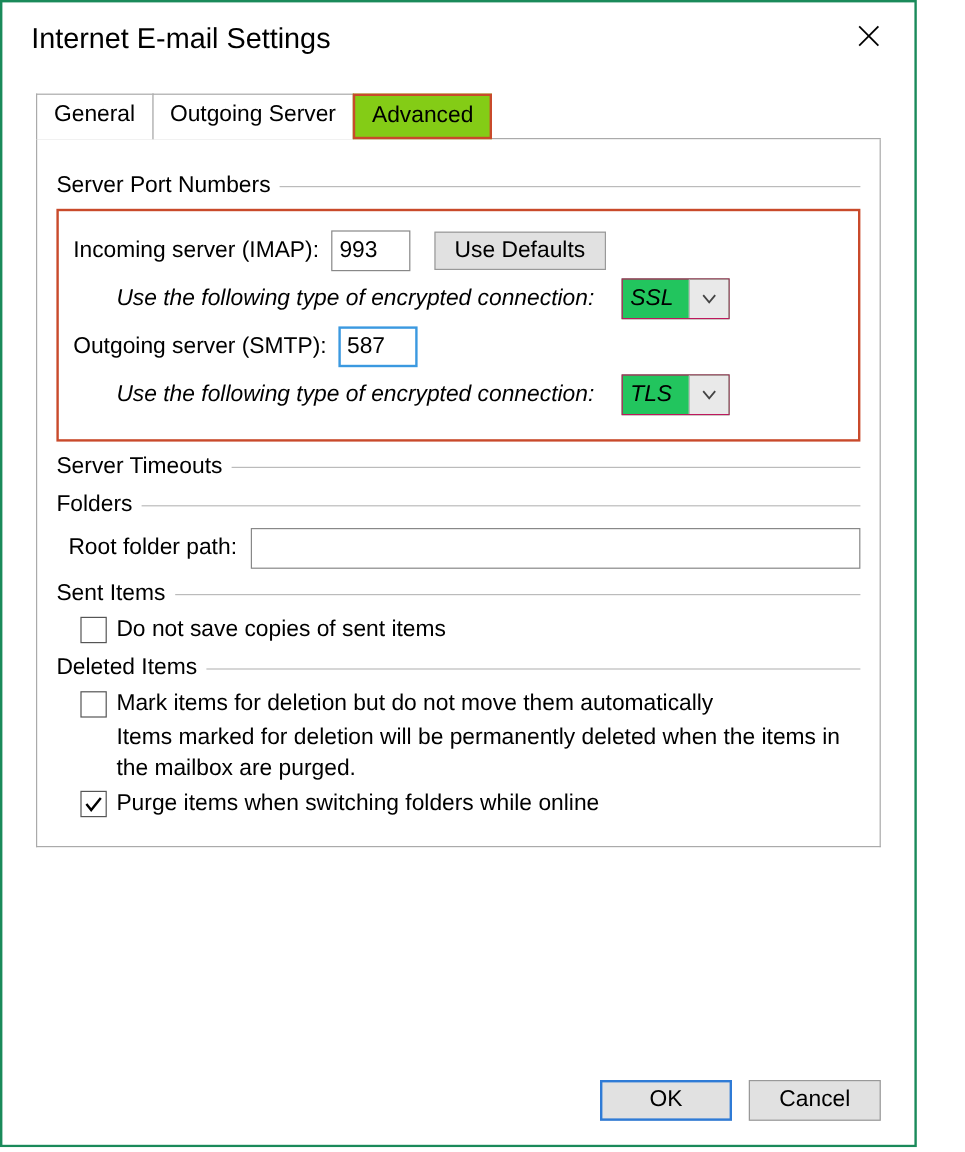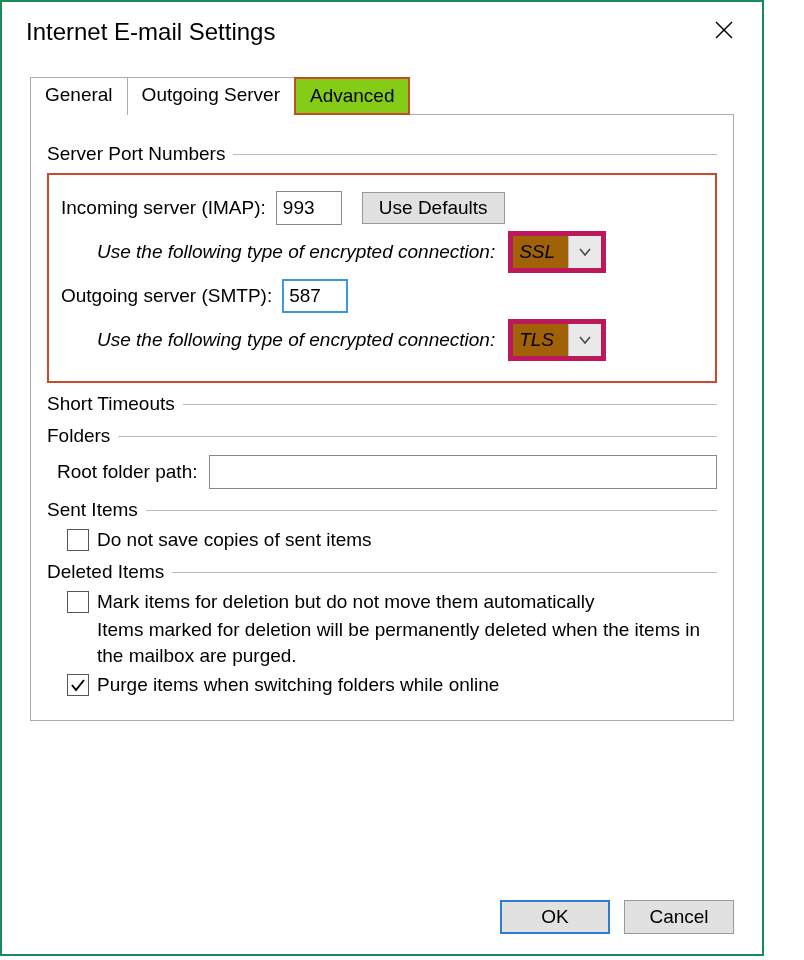--- a/index.html
+++ b/index.html
@@ -123,26 +123,26 @@
     font-size: 19px;
     padding: 4px 16px;
     background: #e1e1e1;
     border: 1px solid #999;
     cursor: pointer;
   }
   .btn.defaults {
     margin-left: 20px;
   }
   .select {
-    border: 5px solid #be185d;
+    border: 1px solid #be185d;
     display: flex;
     align-items: center;
     height: 32px;
-    background: #a16207;
-    margin-left: 13px;
+    background: #22c55e;
+    margin-left: 23px;
     min-width: 88px;
   }
   .select-value {
     flex: 1;
     padding: 2px 6px;
   }
   .select-arrow {
     width: 32px;
     height: 100%;
     border-left: 1px solid #bbb;
@@ -284,21 +284,21 @@
                     <polyline points="2,2 7,8 12,2" fill="none" stroke="#444" stroke-width="1.5"></polyline>
                   </svg>
               </span>
             </div>
           </div>
         </div>
       </div>
 
       <div class="group">
         <div class="group-header">
-          <span class="group-title">Short Timeouts</span>
+          <span class="group-title">Server Timeouts</span>
           <span class="group-line"></span>
         </div>
       </div>
 
       <div class="group">
         <div class="group-header">
           <span class="group-title">Folders</span>
           <span class="group-line"></span>
         </div>
         <div class="row" style="padding-left:10px;">

